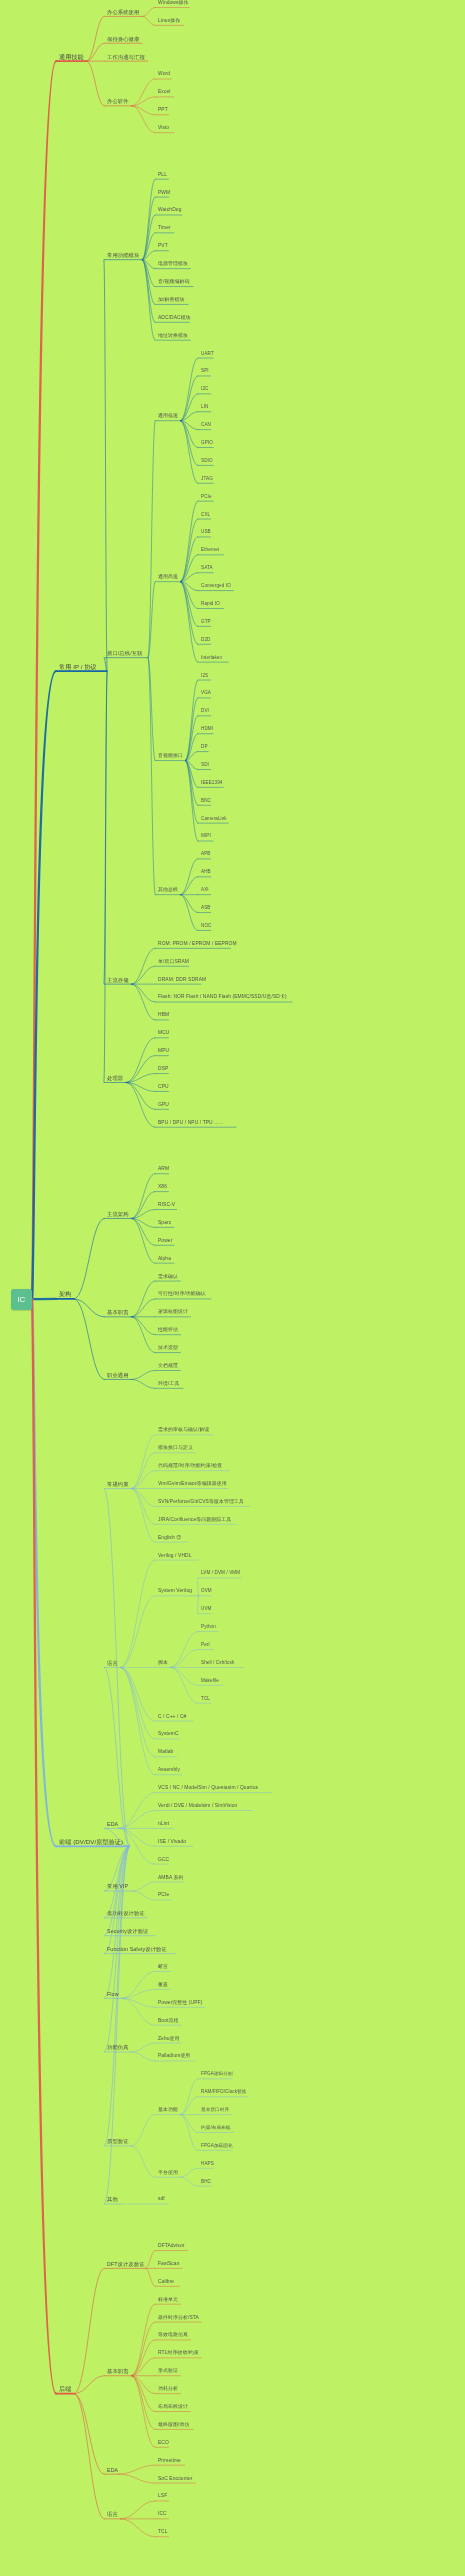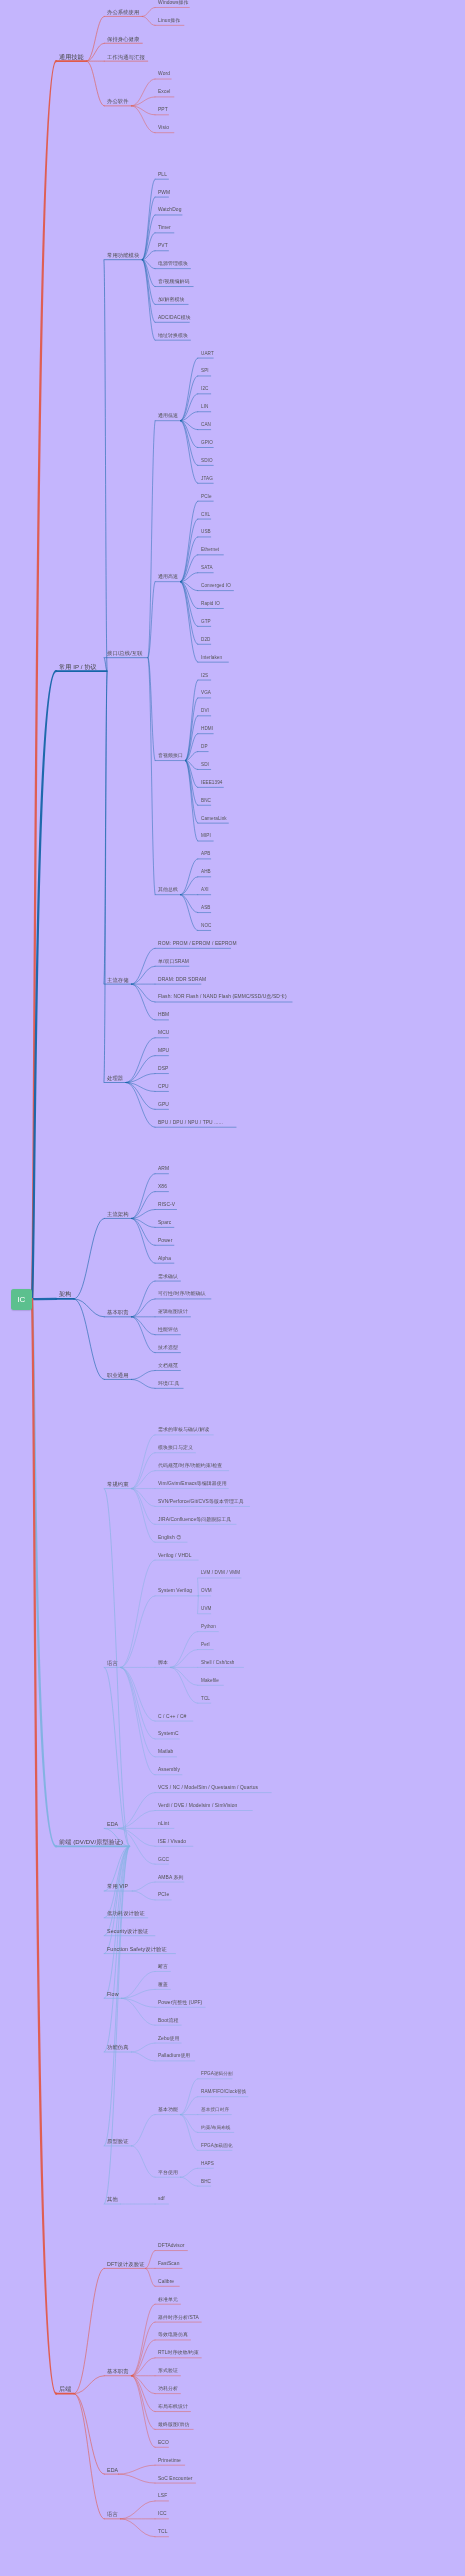--- a/index.html
+++ b/index.html
@@ -5,21 +5,21 @@
   * { box-sizing: border-box; }
   html, body {
     margin: 0; padding: 0;
     background: #f4f4f4;
     font-family: "Liberation Sans", "DejaVu Sans", sans-serif;
   }
   #root-canvas {
     position: relative;
     width: 465px;
     height: 2576px;
-    background: #c4b5fd;
+    background: #bef264;
     overflow: hidden;
   }
   #edges {
     position: absolute;
     left: 0; top: 0;
     width: 465px; height: 2576px;
     pointer-events: none;
   }
   .node {
     position: absolute;

